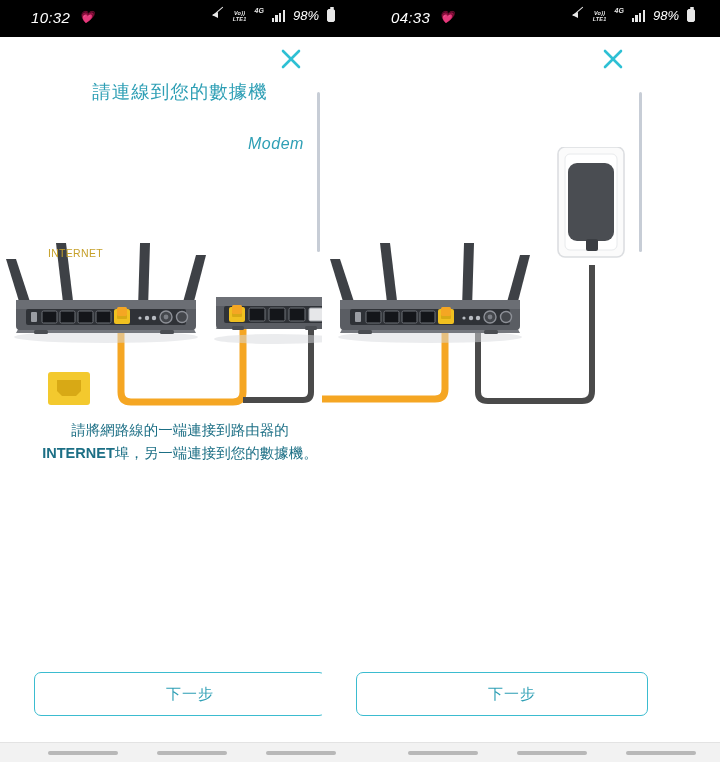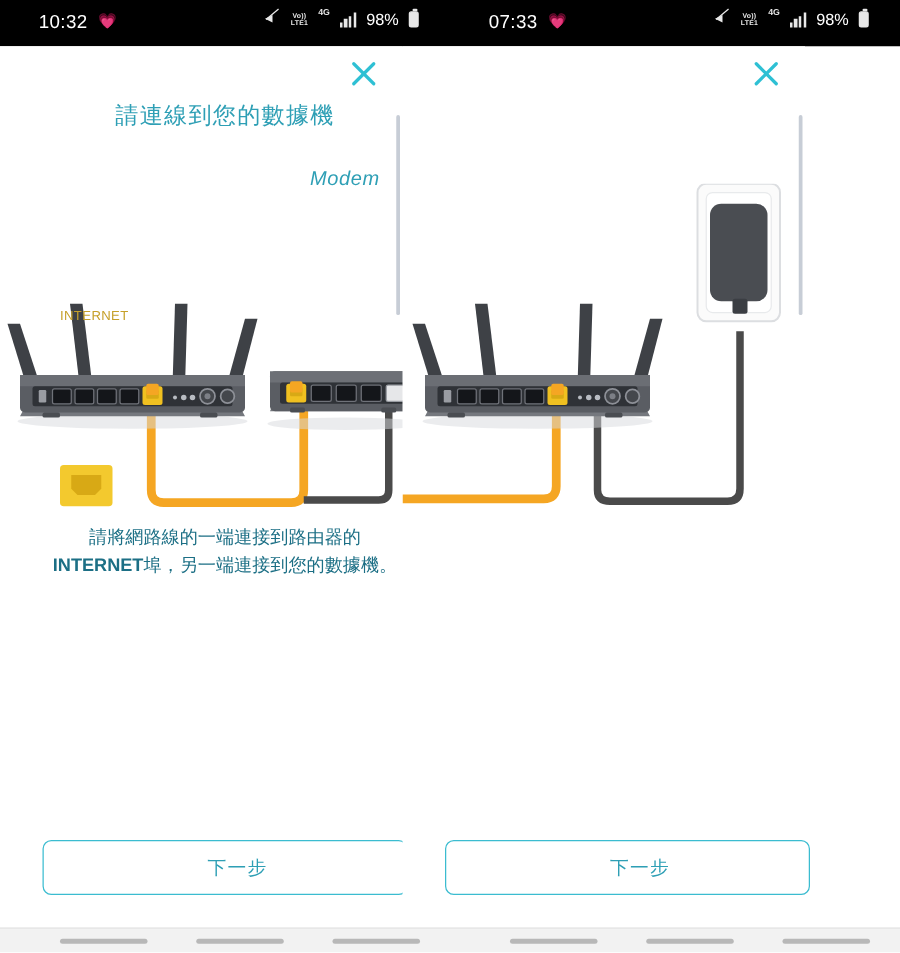--- a/index.html
+++ b/index.html
@@ -10,21 +10,21 @@
     overflow: hidden;
   }
   .screen { position: relative; width: 720px; height: 762px; background: #fff; }
 
   
   .statusbar {
     position: absolute; top: 0; left: 0;
     width: 720px; height: 37px;
     background: #000;
   }
-  .sb-half { position: absolute; top: 0; width: 360px; height: 37px; }
+  .sb-half { position: absolute; top: 0; width: 360px; height: 37px; font-style: italic; }
   .sb-half.left { left: 0; }
   .sb-half.right { left: 360px; }
   .sb-time {
     position: absolute; left: 31px; top: 9px;
     color: #fff; font-size: 15px; letter-spacing: .3px;
   }
   .sb-heart { position: absolute; left: 79px; top: 11px; font-size: 12px; line-height: 1; }
   .sb-right { position: absolute; right: 25px; top: 8px; display: flex; align-items: center; gap: 8px; }
   .ic-mute { position: relative; width: 13px; height: 13px; }
   .ic-mute .spk {
@@ -157,21 +157,21 @@
             <i></i>
             <i></i>
             <i></i>
           </span>
         <span class="batt-txt">98%</span>
         <span class="batt"></span>
       </div>
     </div>
 
     <div class="sb-half right">
-      <span class="sb-time">07:33</span>
+      <span class="sb-time">04:33</span>
       <span class="sb-heart">💗</span>
       <div class="sb-right">
         <span class="ic-mute">
             <i class="spk"></i>
             <i class="slash"></i>
           </span>
         <span class="volte">
           <span>Vo))</span>
           <span>LTE1</span>
         </span>

